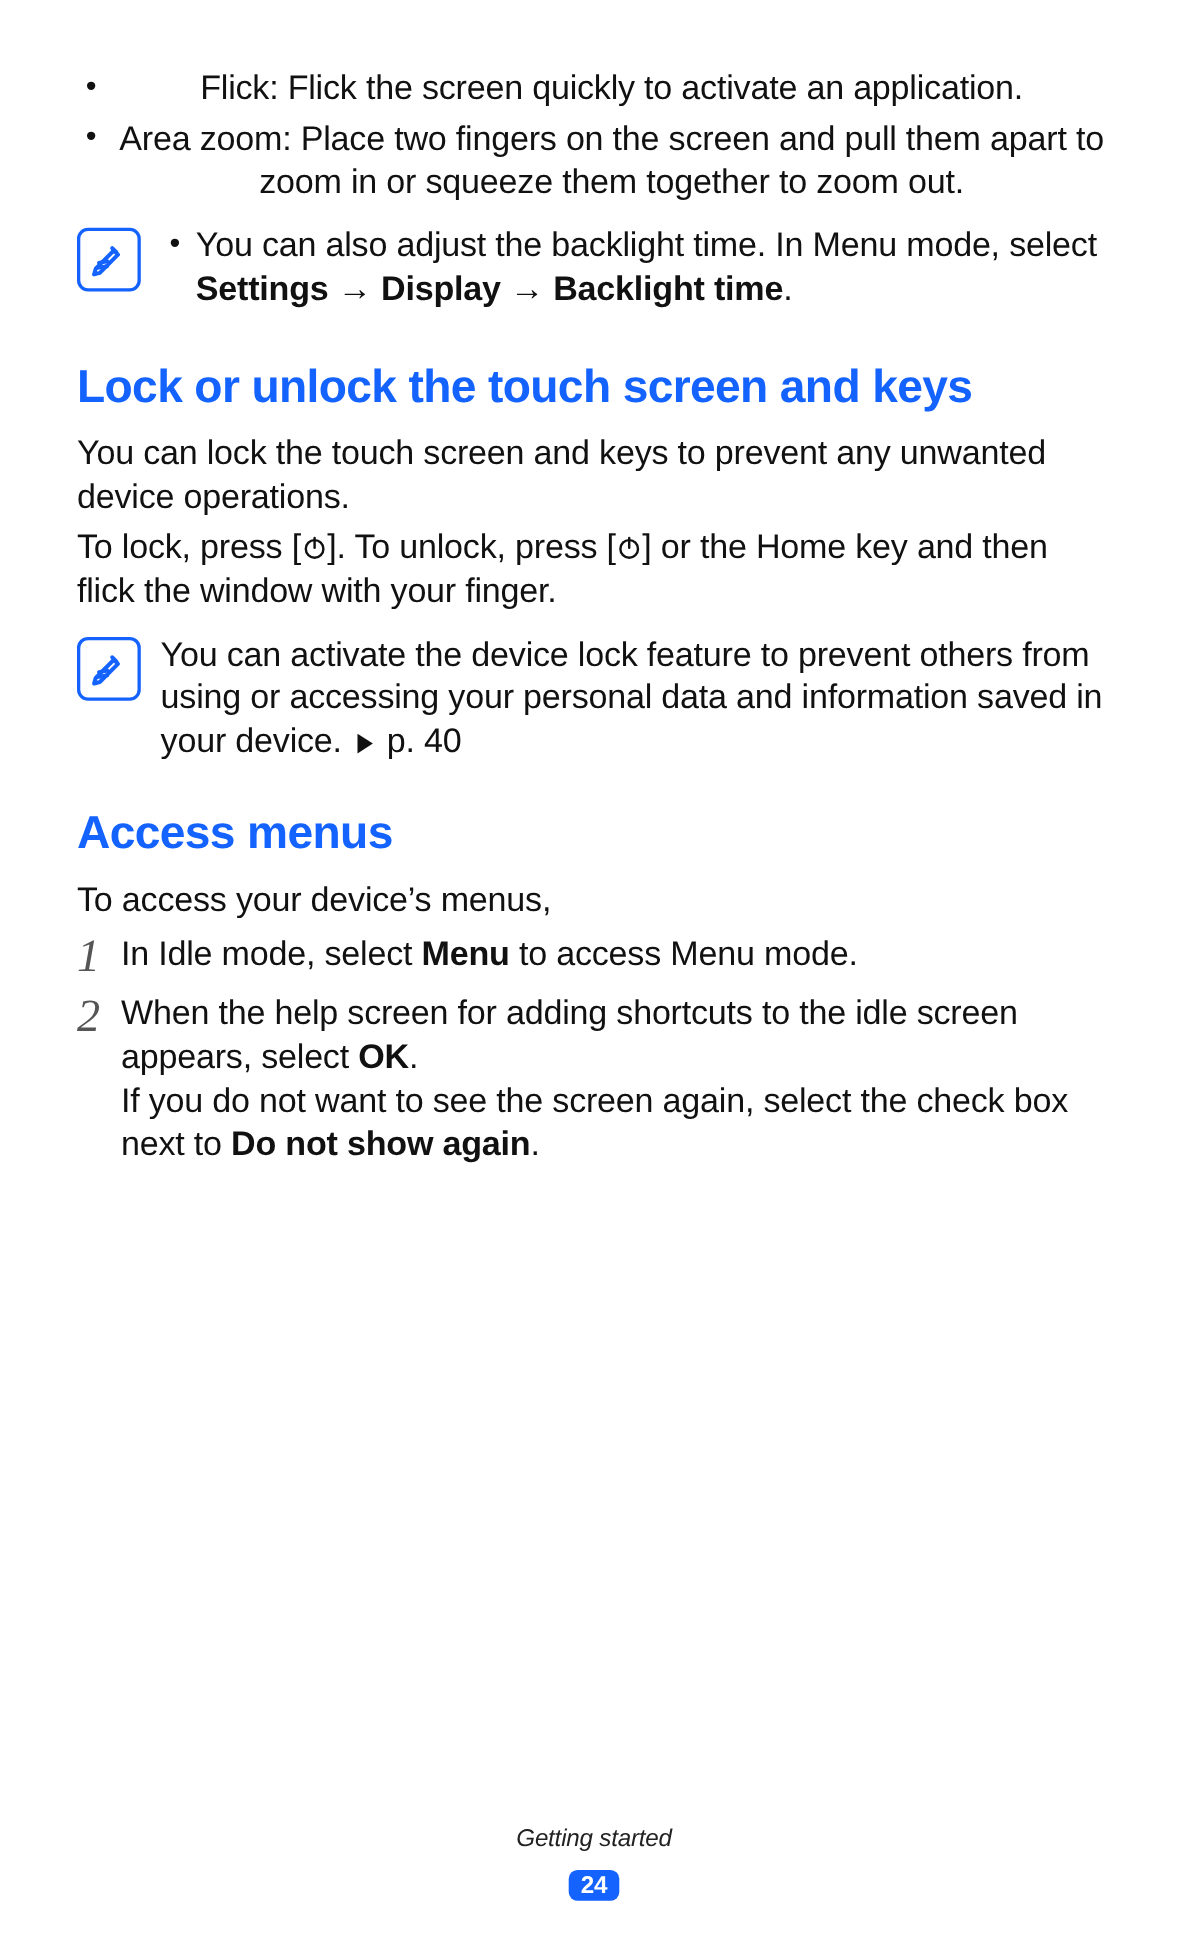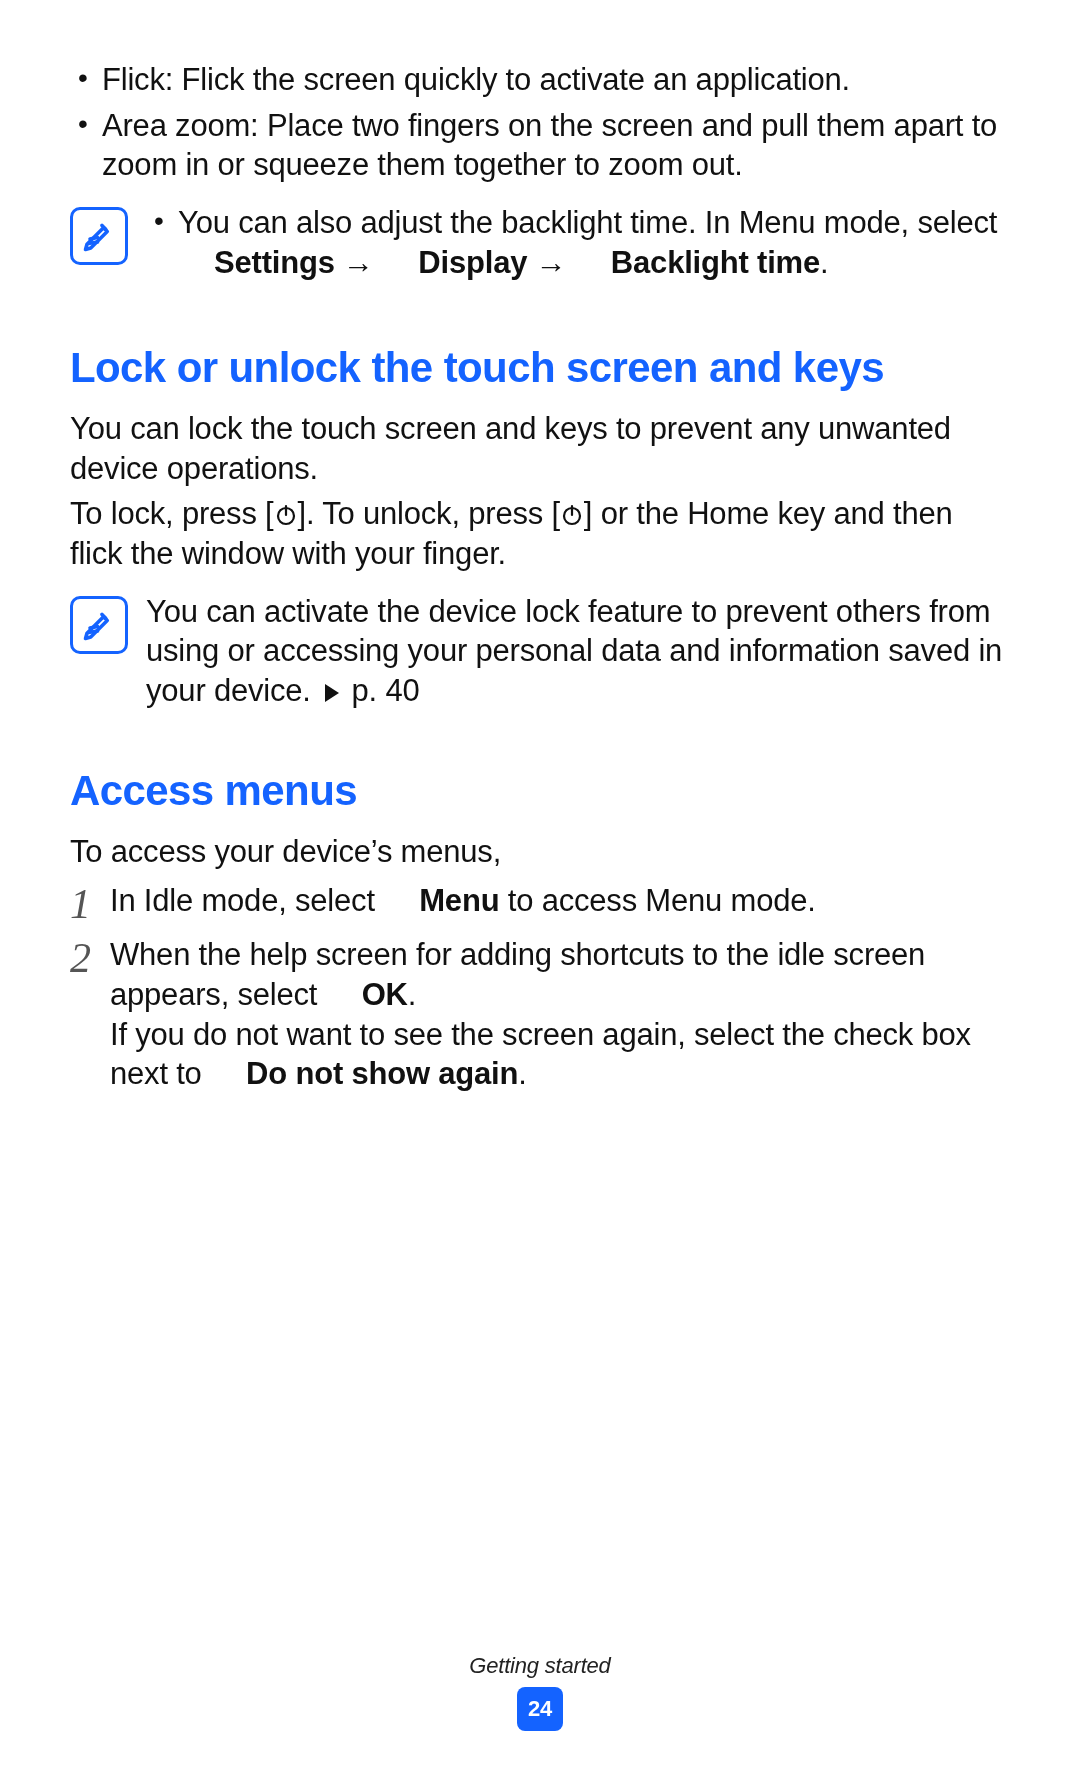--- a/index.html
+++ b/index.html
@@ -7,64 +7,64 @@
   body {
     font-family: "Segoe UI", "Myriad Pro", Arial, sans-serif;
     color: #111;
     padding: 60px 70px 40px 70px;
     position: relative;
     font-size: 31px;
     line-height: 1.28;
     letter-spacing: -0.2px;
   }
   .top-bullets { list-style: none; padding-left: 32px; }
-  .top-bullets li { position: relative; margin-bottom: 6px; }
+  .top-bullets li { position: relative; margin-bottom: 6px; text-align: center; }
   .top-bullets li::before {
     content: "•"; position: absolute; left: -24px; top: 0; font-size: 28px;
   }
   .note-block { display: flex; margin-top: 18px; margin-bottom: 10px; }
   .note-icon {
     flex: 0 0 58px; height: 58px; border: 3px solid #1463ff; border-radius: 10px;
     display: inline-flex; align-items: center; justify-content: center;
     color: #1463ff; margin-right: 18px; margin-top: 4px;
   }
   .note-icon svg { width: 36px; height: 36px; }
   .note-content { flex: 1; }
   .note-bullets { list-style: none; padding-left: 32px; }
   .note-bullets li { position: relative; margin-bottom: 6px; }
   .note-bullets li::before {
     content: "•"; position: absolute; left: -24px; top: 0; font-size: 28px;
   }
   .note-text { padding-left: 0; }
   h2 {
     color: #1463ff; font-weight: 700; font-size: 42px; letter-spacing: -0.6px;
-    margin-top: 53px; margin-bottom: 14px;
+    margin-top: 36px; margin-bottom: 14px;
   }
   .body-p { margin-bottom: 6px; }
   .inline-power {
     display: inline-flex; align-items: center; justify-content: center;
     width: 24px; height: 24px; vertical-align: -3px;
   }
   .inline-power svg { width: 24px; height: 24px; }
-  .bold { font-weight: 700; margin-left: 36px; }
+  .bold { font-weight: 700; }
   .arrow { font-weight: 700; }
   .steps { margin-top: 10px; }
   .step { display: flex; margin-bottom: 10px; }
   .step-num {
     flex: 0 0 40px; font-size: 42px; font-style: italic; color: #555;
     font-family: Georgia, "Times New Roman", serif; line-height: 1.0; padding-top: 2px;
   }
   .step-body { flex: 1; }
   .footer {
     position: absolute; bottom: 40px; left: 0; right: 0; text-align: center;
   }
   .footer-label { font-style: italic; font-size: 22px; color: #222; margin-bottom: 6px; }
   .page-badge {
     display: inline-flex; align-items: center; justify-content: center;
-    width: 46px; height: 44px; background: #1463ff; color: #fff;
+    width: 46px; height: 28px; background: #1463ff; color: #fff;
     border-radius: 8px; font-size: 22px; font-weight: 600;
   }
   .tri { display: inline-block; width: 0; height: 0; border-top: 9px solid transparent; border-bottom: 9px solid transparent; border-left: 14px solid #111; vertical-align: -1px; margin: 0 4px 0 6px; }
 </style>
 </head>
 <body>
 
 <ul class="top-bullets">
   <li>Flick: Flick the screen quickly to activate an application.</li>
   <li>Area zoom: Place two fingers on the screen and pull them apart to zoom in or squeeze them together to zoom out.</li>

